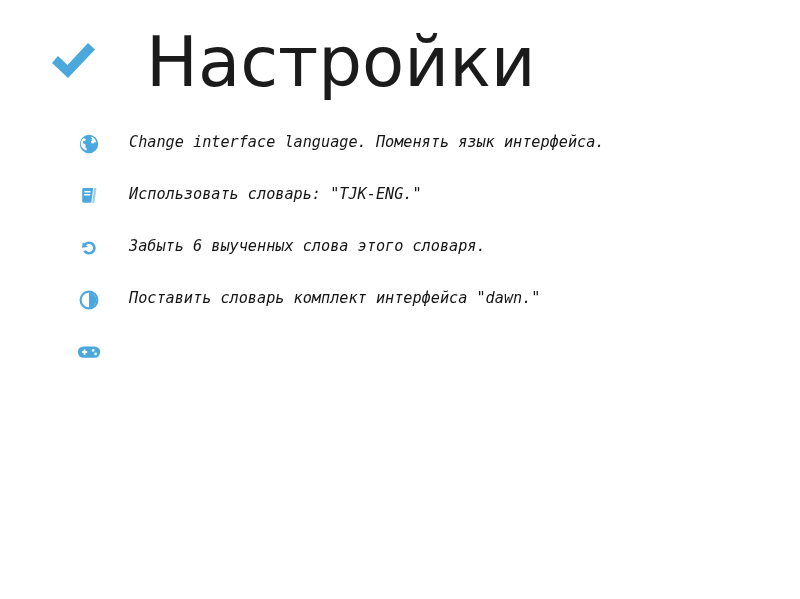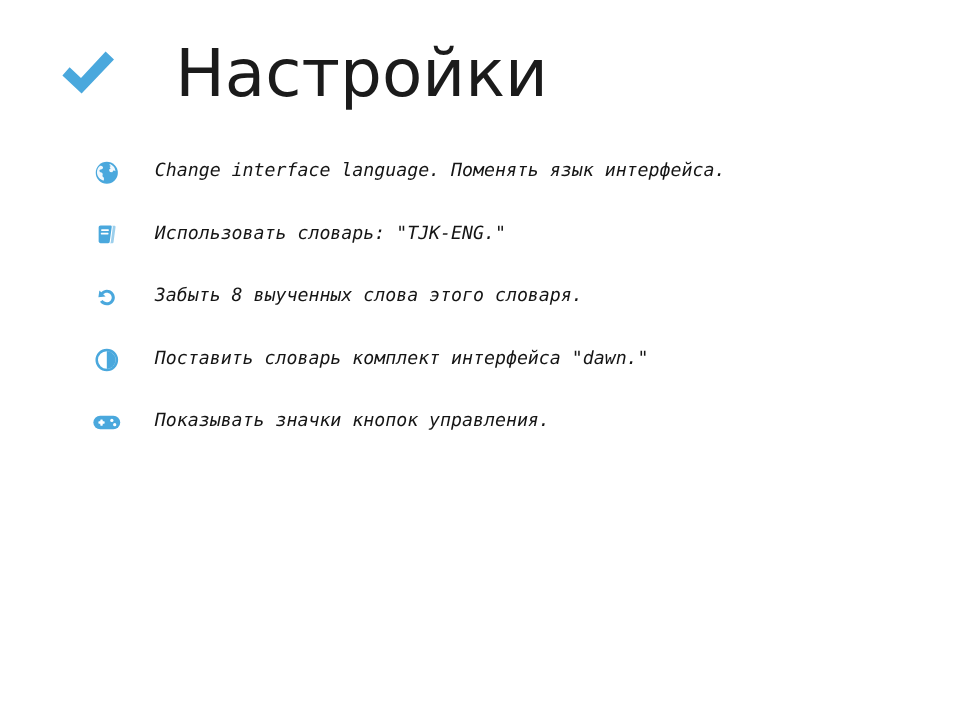--- a/index.html
+++ b/index.html
@@ -36,21 +36,21 @@
     display: flex;
     align-items: center;
     justify-content: center;
   }
   .header-icon svg {
     display: block;
   }
   .page-title {
     margin-left: 45px;
     font-family: "DejaVu Sans", sans-serif;
-    font-size: 55px;
+    font-size: 69px;
     font-weight: 400;
     line-height: 1.05;
     color: #1b1b1b;
     letter-spacing: 0px;
     white-space: nowrap;
   }
 
   
   .settings-list {
     position: absolute;
@@ -128,21 +128,21 @@
       <span class="row-label">Использовать словарь: "TJK-ENG."</span>
     </div>
 
 
     <div class="setting-row">
       <span class="row-icon">
         <svg width="22" height="22" viewBox="0 0 22 22" aria-hidden="true">
           <path d="M11 4.4 c3.7 0 6.7 2.9 6.7 6.5 0 3.6 -3 6.5 -6.7 6.5 -2.4 0 -4.5 -1.2 -5.7 -3.0 l2.3 -1.3 c0.8 1.1 2.0 1.8 3.4 1.8 2.3 0 4.1 -1.8 4.1 -4.0 0 -2.2 -1.8 -4.0 -4.1 -4.0 -1.2 0 -2.3 0.5 -3.0 1.3 l2.0 1.9 -6.0 0.6 0.8 -5.6 1.6 1.5 c1.2 -1.3 3.0 -2.2 4.6 -2.2 z" fill="#4aa8dd"></path>
         </svg>
       </span>
-      <span class="row-label">Забыть 8 выученных слова этого словаря.</span>
+      <span class="row-label">Забыть 6 выученных слова этого словаря.</span>
     </div>
 
     <div class="setting-row">
       <span class="row-icon">
         <svg width="22" height="22" viewBox="0 0 22 22" aria-hidden="true">
           <circle cx="11" cy="11" r="8.4" fill="none" stroke="#4aa8dd" stroke-width="2.1"></circle>
           <path d="M11 3.6 a7.4 7.4 0 0 1 0 14.8 z" fill="#4aa8dd"></path>
         </svg>
       </span>
       <span class="row-label">Поставить словарь комплект интерфейса "dawn."</span>
@@ -151,17 +151,16 @@
     <div class="setting-row">
       <span class="row-icon">
         <svg width="24" height="18" viewBox="0 0 24 18" aria-hidden="true">
           <rect x="0.8" y="3.4" width="22.4" height="11.4" rx="5.7" fill="#4aa8dd"></rect>
           <rect x="5.0" y="8.1" width="5.2" height="2.0" rx="0.5" fill="#ffffff"></rect>
           <rect x="6.6" y="6.5" width="2.0" height="5.2" rx="0.5" fill="#ffffff"></rect>
           <circle cx="16.2" cy="7.4" r="1.35" fill="#ffffff"></circle>
           <circle cx="18.6" cy="10.9" r="1.35" fill="#ffffff"></circle>
         </svg>
       </span>
-      <span class="row-label">Показывать значки кнопок управления.</span>
     </div>
 
   </div>
 </div>
 
 </body></html>

